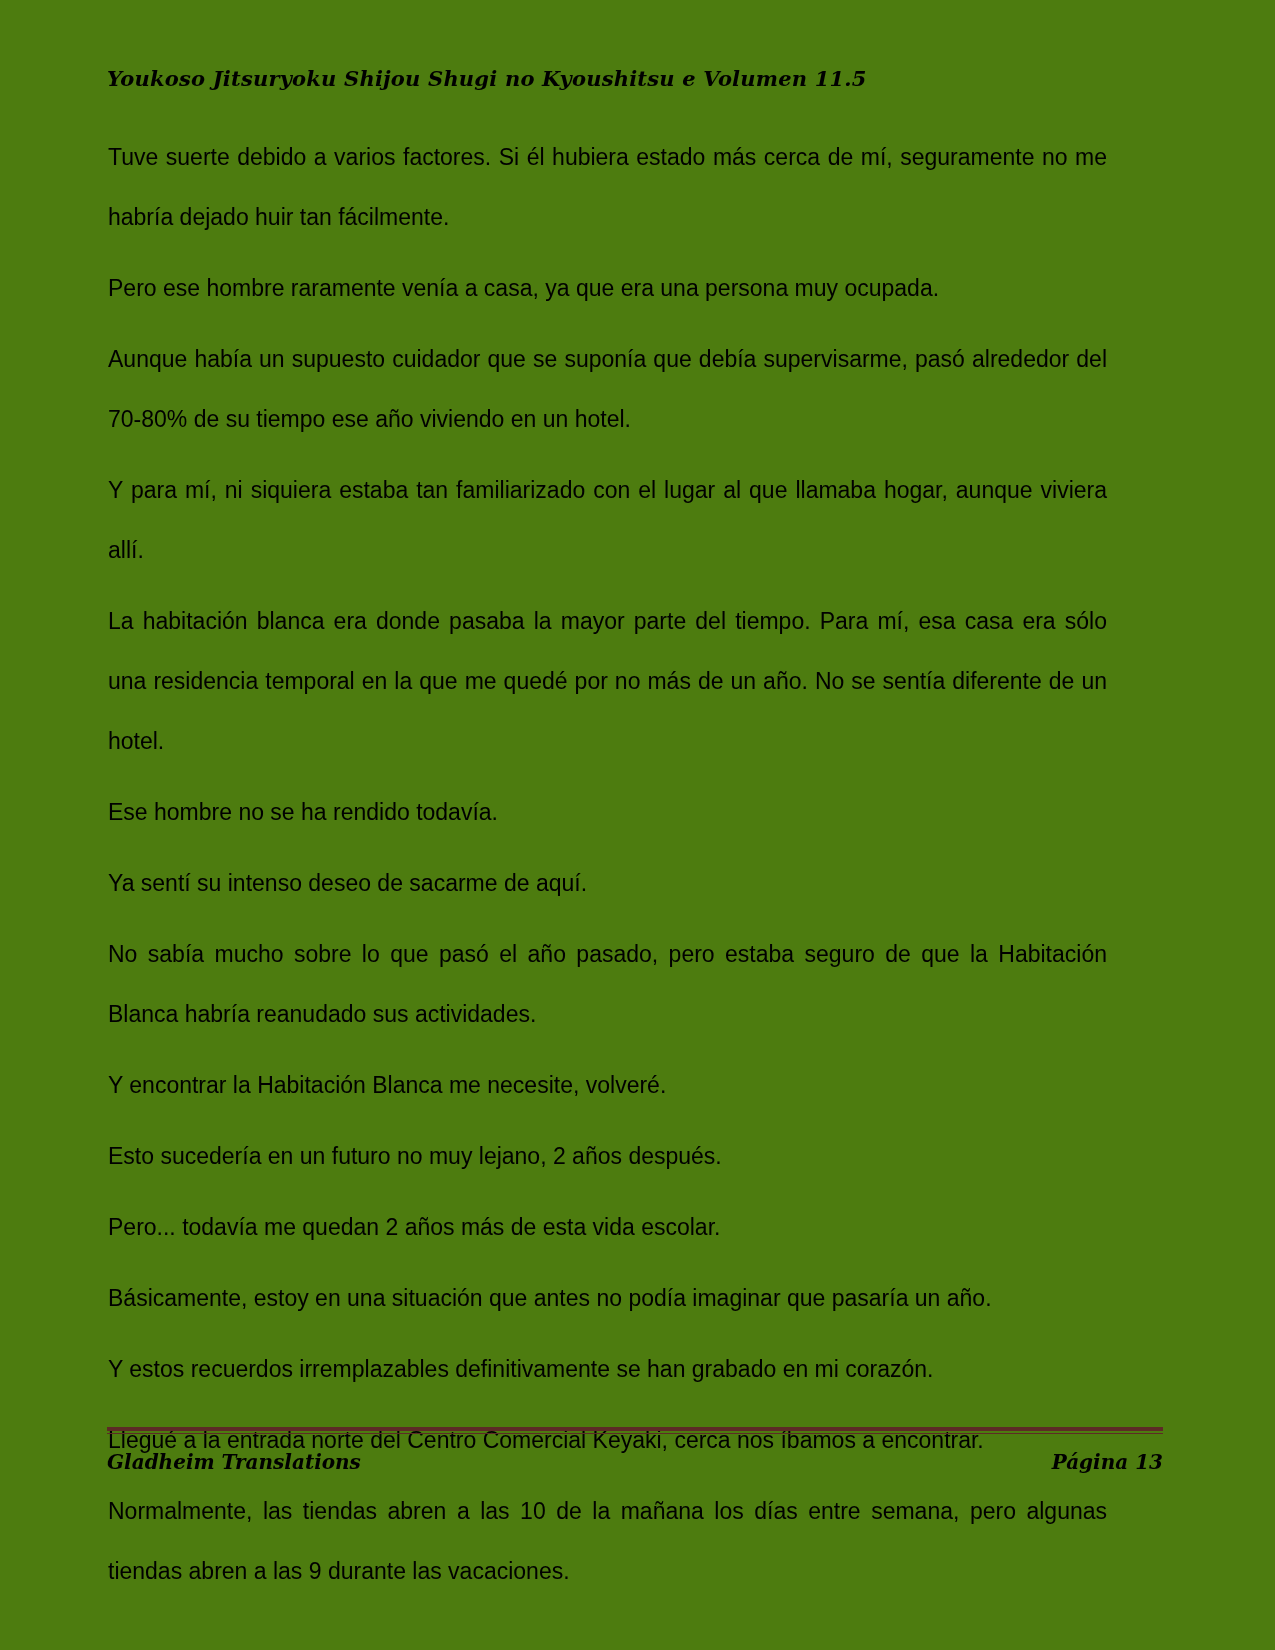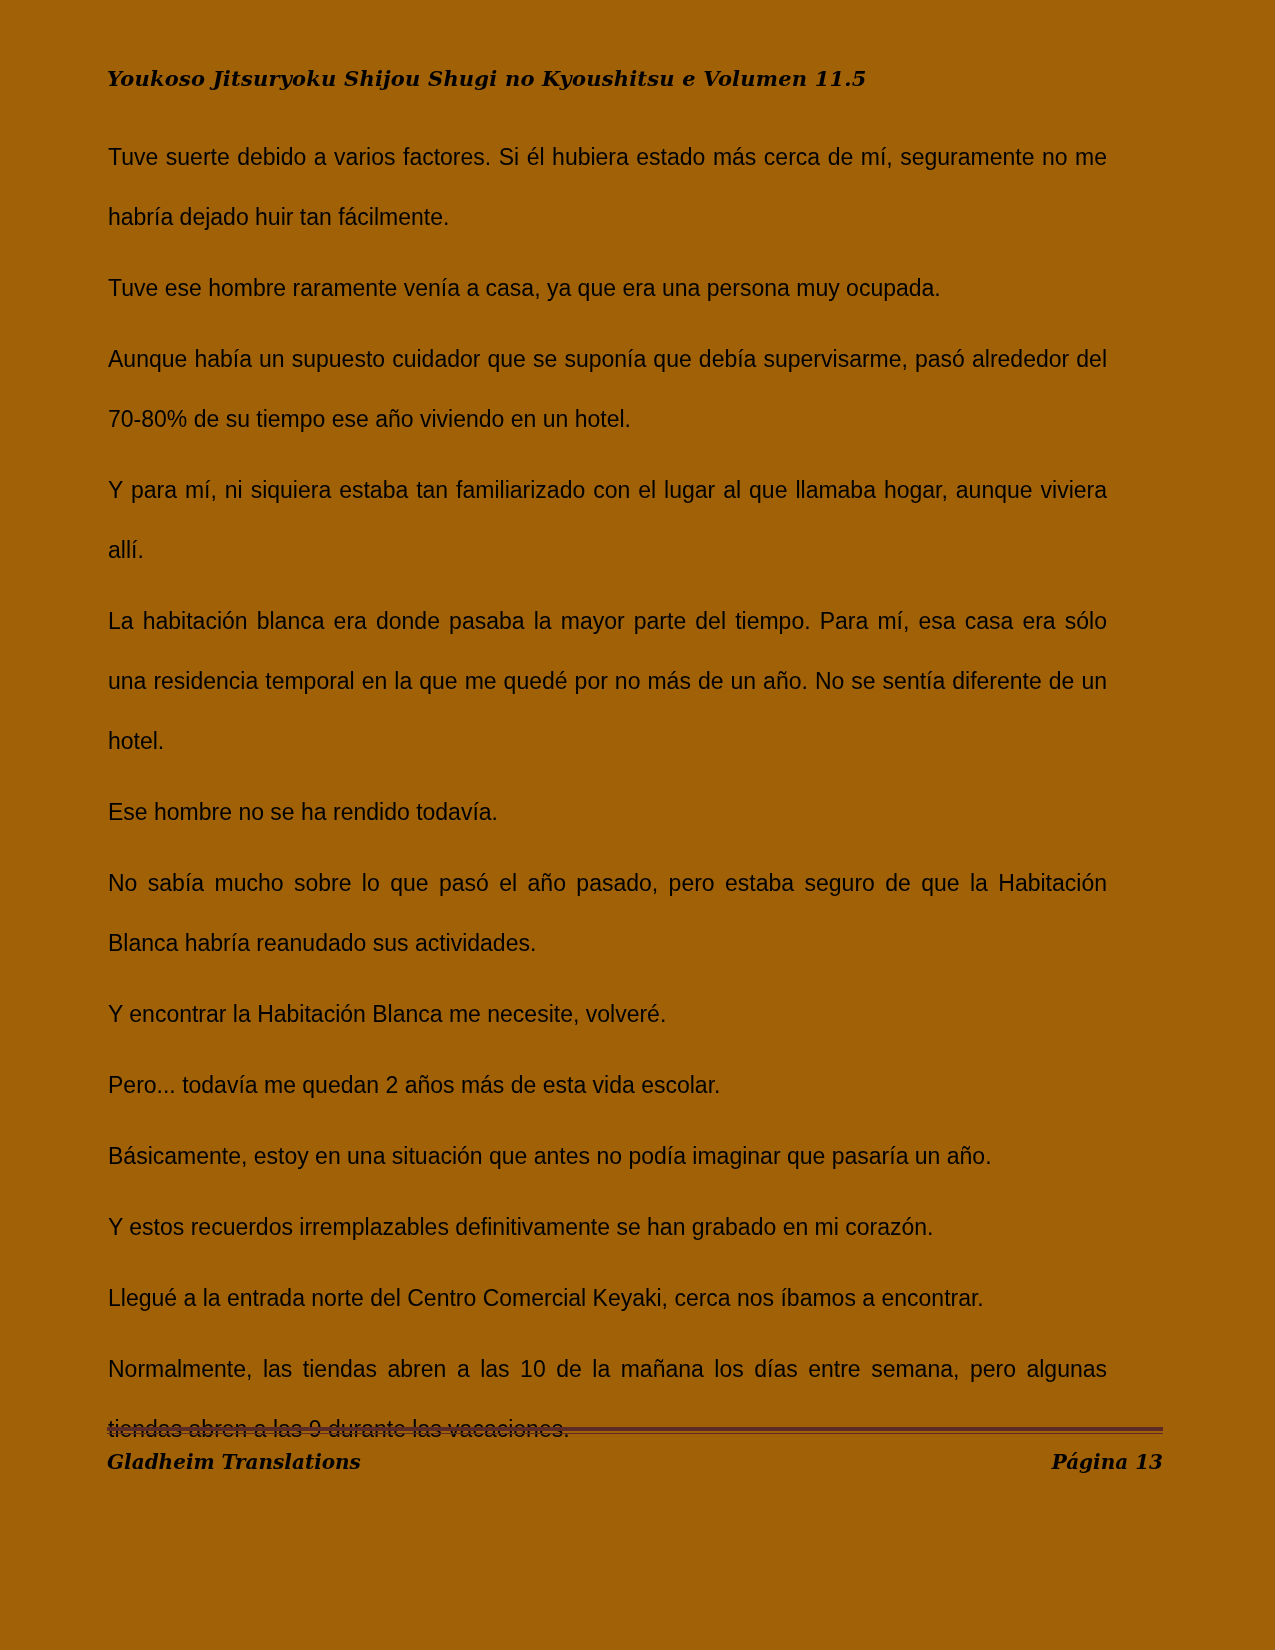--- a/index.html
+++ b/index.html
@@ -11,21 +11,21 @@
     width: 1275px;
     height: 1650px;
     position: relative;
     font-family: "Liberation Sans", sans-serif;
     color: #000000;
     overflow: hidden;
   }
   .page {
     position: absolute;
     inset: 0;
-    background: #a16207;
+    background: #4d7c0f;
   }
   .header {
     position: absolute;
     top: 66px;
     left: 107px;
     right: 110px;
     font-family: "DejaVu Serif", serif;
     font-weight: bold;
     font-style: italic;
     font-size: 21px;
@@ -77,27 +77,29 @@
 <body>
 
 <div class="page">
 
   <div class="header">
     <span>Youkoso Jitsuryoku Shijou Shugi no Kyoushitsu e Volumen 11.5</span>
   </div>
 
   <div class="content" id="paragraphs">
       <p class="para">Tuve suerte debido a varios factores. Si él hubiera estado más cerca de mí, seguramente no me habría dejado huir tan fácilmente.</p>
-      <p class="para">Tuve ese hombre raramente venía a casa, ya que era una persona muy ocupada.</p>
+      <p class="para">Pero ese hombre raramente venía a casa, ya que era una persona muy ocupada.</p>
       <p class="para">Aunque había un supuesto cuidador que se suponía que debía supervisarme, pasó alrededor del 70-80% de su tiempo ese año viviendo en un hotel.</p>
       <p class="para">Y para mí, ni siquiera estaba tan familiarizado con el lugar al que llamaba hogar, aunque viviera allí.</p>
       <p class="para">La habitación blanca era donde pasaba la mayor parte del tiempo. Para mí, esa casa era sólo una residencia temporal en la que me quedé por no más de un año. No se sentía diferente de un hotel.</p>
       <p class="para">Ese hombre no se ha rendido todavía.</p>
+      <p class="para">Ya sentí su intenso deseo de sacarme de aquí.</p>
       <p class="para">No sabía mucho sobre lo que pasó el año pasado, pero estaba seguro de que la Habitación Blanca habría reanudado sus actividades.</p>
       <p class="para">Y encontrar la Habitación Blanca me necesite, volveré.</p>
+      <p class="para">Esto sucedería en un futuro no muy lejano, 2 años después.</p>
       <p class="para">Pero... todavía me quedan 2 años más de esta vida escolar.</p>
       <p class="para">Básicamente, estoy en una situación que antes no podía imaginar que pasaría un año.</p>
       <p class="para">Y estos recuerdos irremplazables definitivamente se han grabado en mi corazón.</p>
       <p class="para">Llegué a la entrada norte del Centro Comercial Keyaki, cerca nos íbamos a encontrar.</p>
       <p class="para">Normalmente, las tiendas abren a las 10 de la mañana los días entre semana, pero algunas tiendas abren a las 9 durante las vacaciones.</p>
     </div>
 
   <div class="footer">
     <div class="footer-rule"></div>
     <div class="footer-row">

